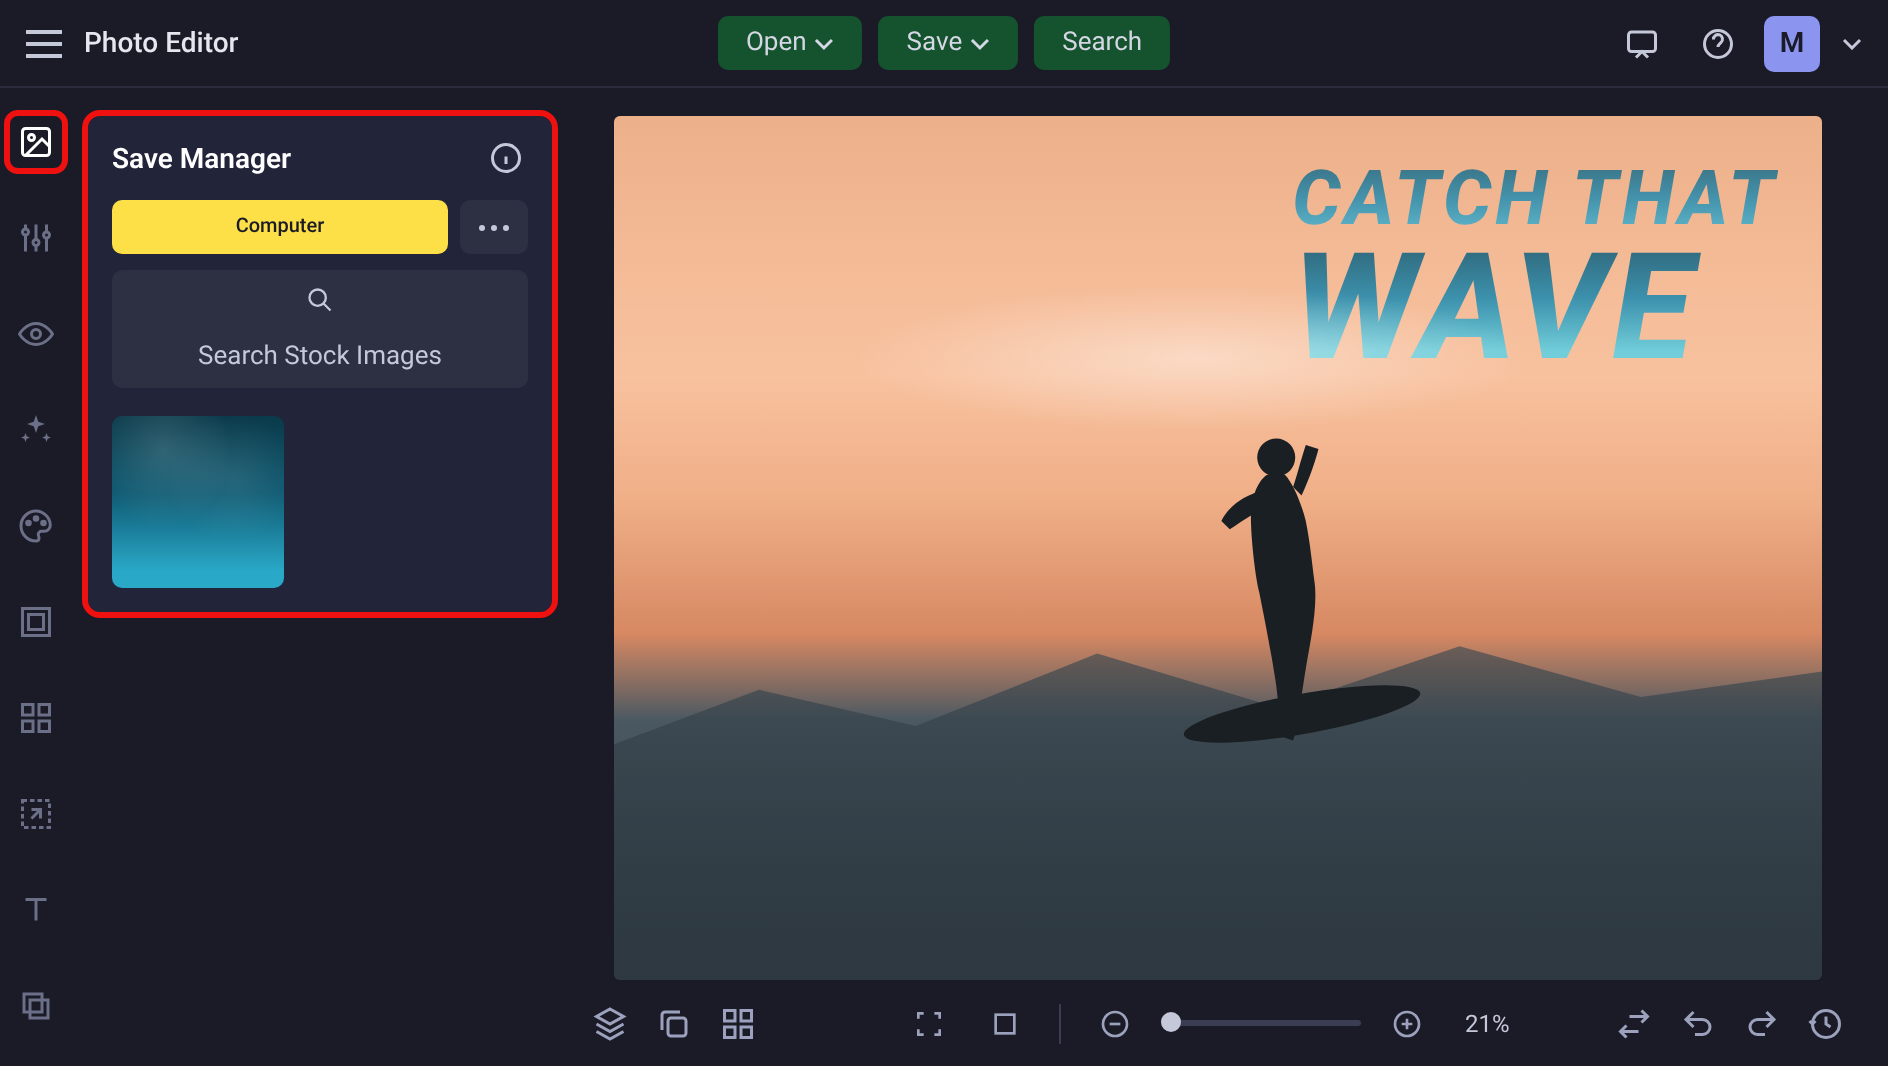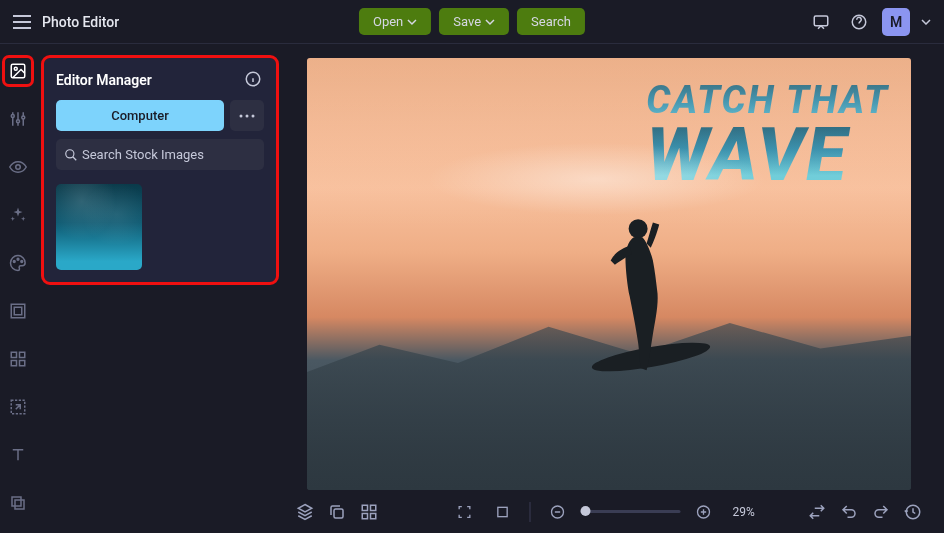--- a/index.html
+++ b/index.html
@@ -3,44 +3,44 @@
 <meta charset="utf-8">
 <style>
 * { margin:0; padding:0; box-sizing:border-box; font-family:-apple-system,BlinkMacSystemFont,'Segoe UI',Roboto,sans-serif; }
 body { width:944px; height:533px; background:#1a1b26; color:#c5c8d9; overflow:hidden; }
 
 
 .topbar { height:44px; display:flex; align-items:center; padding:14px 10px; border-bottom:1px solid #2a2c3d; }
 .menu-icon { width:24px; height:24px; display:flex; align-items:center; justify-content:center; cursor:pointer; color:#c5c8d9; }
 .app-title { margin-left:8px; font-size:14px; font-weight:500; color:#e5e7ef; }
 .topbar-center { margin-left:auto; margin-right:auto; display:flex; gap:8px; position:absolute; left:50%; transform:translateX(-50%); }
-.top-btn { background:#4d7c0f; color:#d5d7e4; border:none; padding:6px 14px; border-radius:5px; font-size:13px; display:flex; align-items:center; gap:4px; cursor:pointer; }
+.top-btn { background:#14532d; color:#d5d7e4; border:none; padding:6px 14px; border-radius:5px; font-size:13px; display:flex; align-items:center; gap:4px; cursor:pointer; }
 .top-btn svg { width:10px; height:10px; }
 .topbar-right { margin-left:auto; display:flex; gap:8px; align-items:center; }
 .icon-btn { width:30px; height:30px; display:flex; align-items:center; justify-content:center; cursor:pointer; border-radius:5px; color:#c5c8d9; }
 .avatar { width:28px; height:28px; background:#8b95f0; border-radius:5px; display:flex; align-items:center; justify-content:center; color:#1a1b26; font-weight:600; font-size:14px; }
 
 
 .main { display:flex; height:calc(100% - 44px); }
 
 
 .rail { width:36px; background:#1a1b26; display:flex; flex-direction:column; align-items:center; padding-top:14px; gap:22px; }
 .rail-icon { width:26px; height:26px; display:flex; align-items:center; justify-content:center; cursor:pointer; color:#6b6f87; border-radius:4px; }
 .rail-icon.active { color:#fff; }
 .rail-icon.outlined { outline:3px solid #ef1010; }
 
 
 .panel { width:232px; background:#22243a; border-radius:6px; margin:14px 0 0 8px; padding:12px; position:relative; height:fit-content; outline:3px solid #ef1010; }
 .panel-header { display:flex; align-items:center; justify-content:space-between; margin-bottom:10px; }
 .panel-title { font-size:14px; font-weight:600; color:#fff; }
 .info-icon { width:20px; height:20px; color:#c5c8d9; cursor:pointer; }
 .btn-row { display:flex; gap:6px; margin-bottom:8px; }
-.primary-btn { flex:1; background:#7dd3fc; color:#1a1b26; border:none; padding:8px; border-radius:5px; font-size:13px; font-weight:500; cursor:pointer; }
+.primary-btn { flex:1; background:#fde047; color:#1a1b26; border:none; padding:8px; border-radius:5px; font-size:10px; font-weight:500; cursor:pointer; }
 .more-btn { width:34px; background:#2d2f42; border:none; border-radius:5px; color:#c5c8d9; cursor:pointer; display:flex; align-items:center; justify-content:center; }
-.search-stock { width:100%; background:#2d2f42; border:none; padding:8px; border-radius:5px; color:#c5c8d9; font-size:13px; cursor:pointer; display:flex; align-items:center; gap:4px; }
+.search-stock { width:100%; background:#2d2f42; border:none; padding:8px; border-radius:5px; color:#c5c8d9; font-size:13px; cursor:pointer; display:flex; align-items:center; justify-content:center; gap:14px;flex-direction:column; }
 .thumbs { margin-top:14px; display:flex; gap:8px; }
 .thumb { width:86px; height:86px; border-radius:5px; background:linear-gradient(180deg,#0a3a4a 0%,#0e5a72 45%,#2aa8c8 90%); cursor:pointer; overflow:hidden; position:relative; }
 .thumb::before { content:''; position:absolute; inset:0; background:radial-gradient(ellipse at 30% 20%,rgba(255,255,255,0.15),transparent 40%), radial-gradient(ellipse at 70% 35%,rgba(255,255,255,0.1),transparent 40%); }
 
 
 .canvas-area { flex:1; display:flex; flex-direction:column; padding:10px 10px 0 8px; }
 .canvas-wrap { flex:1; display:flex; align-items:flex-start; justify-content:center; padding-top:4px; }
 .canvas { width:604px; height:432px; border-radius:3px; position:relative; overflow:hidden; background:linear-gradient(180deg,#e9a77f 0%,#f2b590 15%,#f8c09d 30%,#efae86 45%,#d68862 60%,#4a5862 70%,#3d4a54 85%,#2d3840 100%); }
 .canvas::before { content:''; position:absolute; left:0; right:0; bottom:0; height:42%; background:linear-gradient(180deg,rgba(60,74,82,0.6) 0%,#2d3840 100%); clip-path:polygon(0 35%,12% 20%,25% 30%,40% 10%,55% 25%,70% 8%,85% 22%,100% 15%,100% 100%,0 100%); }
 .canvas::after { content:''; position:absolute; left:0; right:0; top:0; height:100%; background:radial-gradient(ellipse 40% 12% at 48% 28%,rgba(255,255,255,0.4),transparent 70%), linear-gradient(180deg,rgba(255,230,200,0.15) 0%,transparent 40%); }
@@ -176,21 +176,21 @@
     <div class="rail-icon">
       <svg width="18" height="18" viewBox="0 0 24 24" fill="none" stroke="currentColor" stroke-width="2">
           <rect x="4" y="4" width="12" height="12"></rect>
           <rect x="8" y="8" width="12" height="12"></rect>
         </svg>
     </div>
   </div>
 
   <div class="panel">
     <div class="panel-header">
-      <div class="panel-title">Editor Manager</div>
+      <div class="panel-title">Save Manager</div>
       <div class="info-icon">
         <svg width="18" height="18" viewBox="0 0 24 24" fill="none" stroke="currentColor" stroke-width="2">
             <circle cx="12" cy="12" r="9"></circle>
             <path d="M12 8h.01M11 12h1v4"></path>
           </svg>
       </div>
     </div>
     <div class="btn-row">
       <button class="primary-btn">Computer</button>
       <button class="more-btn">
@@ -273,21 +273,21 @@
               <path d="M8 12h8"></path>
             </svg>
           </div>
         <div class="bb-slider"></div>
         <div class="bb-icon">
             <svg width="16" height="16" viewBox="0 0 24 24" fill="none" stroke="currentColor" stroke-width="2">
               <circle cx="12" cy="12" r="9"></circle>
               <path d="M8 12h8M12 8v8"></path>
             </svg>
           </div>
-        <div class="zoom-label">29%</div>
+        <div class="zoom-label">21%</div>
       </div>
       <div class="bb-right">
         <div class="bb-icon">
             <svg width="18" height="18" viewBox="0 0 24 24" fill="none" stroke="currentColor" stroke-width="2">
               <path d="M17 3l4 4-4 4M7 21l-4-4 4-4M21 7H9M3 17h12"></path>
             </svg>
           </div>
         <div class="bb-icon">
             <svg width="18" height="18" viewBox="0 0 24 24" fill="none" stroke="currentColor" stroke-width="2">
               <path d="M9 14L4 9l5-5M4 9h11a5 5 0 015 5v0a5 5 0 01-5 5h-5"></path>

